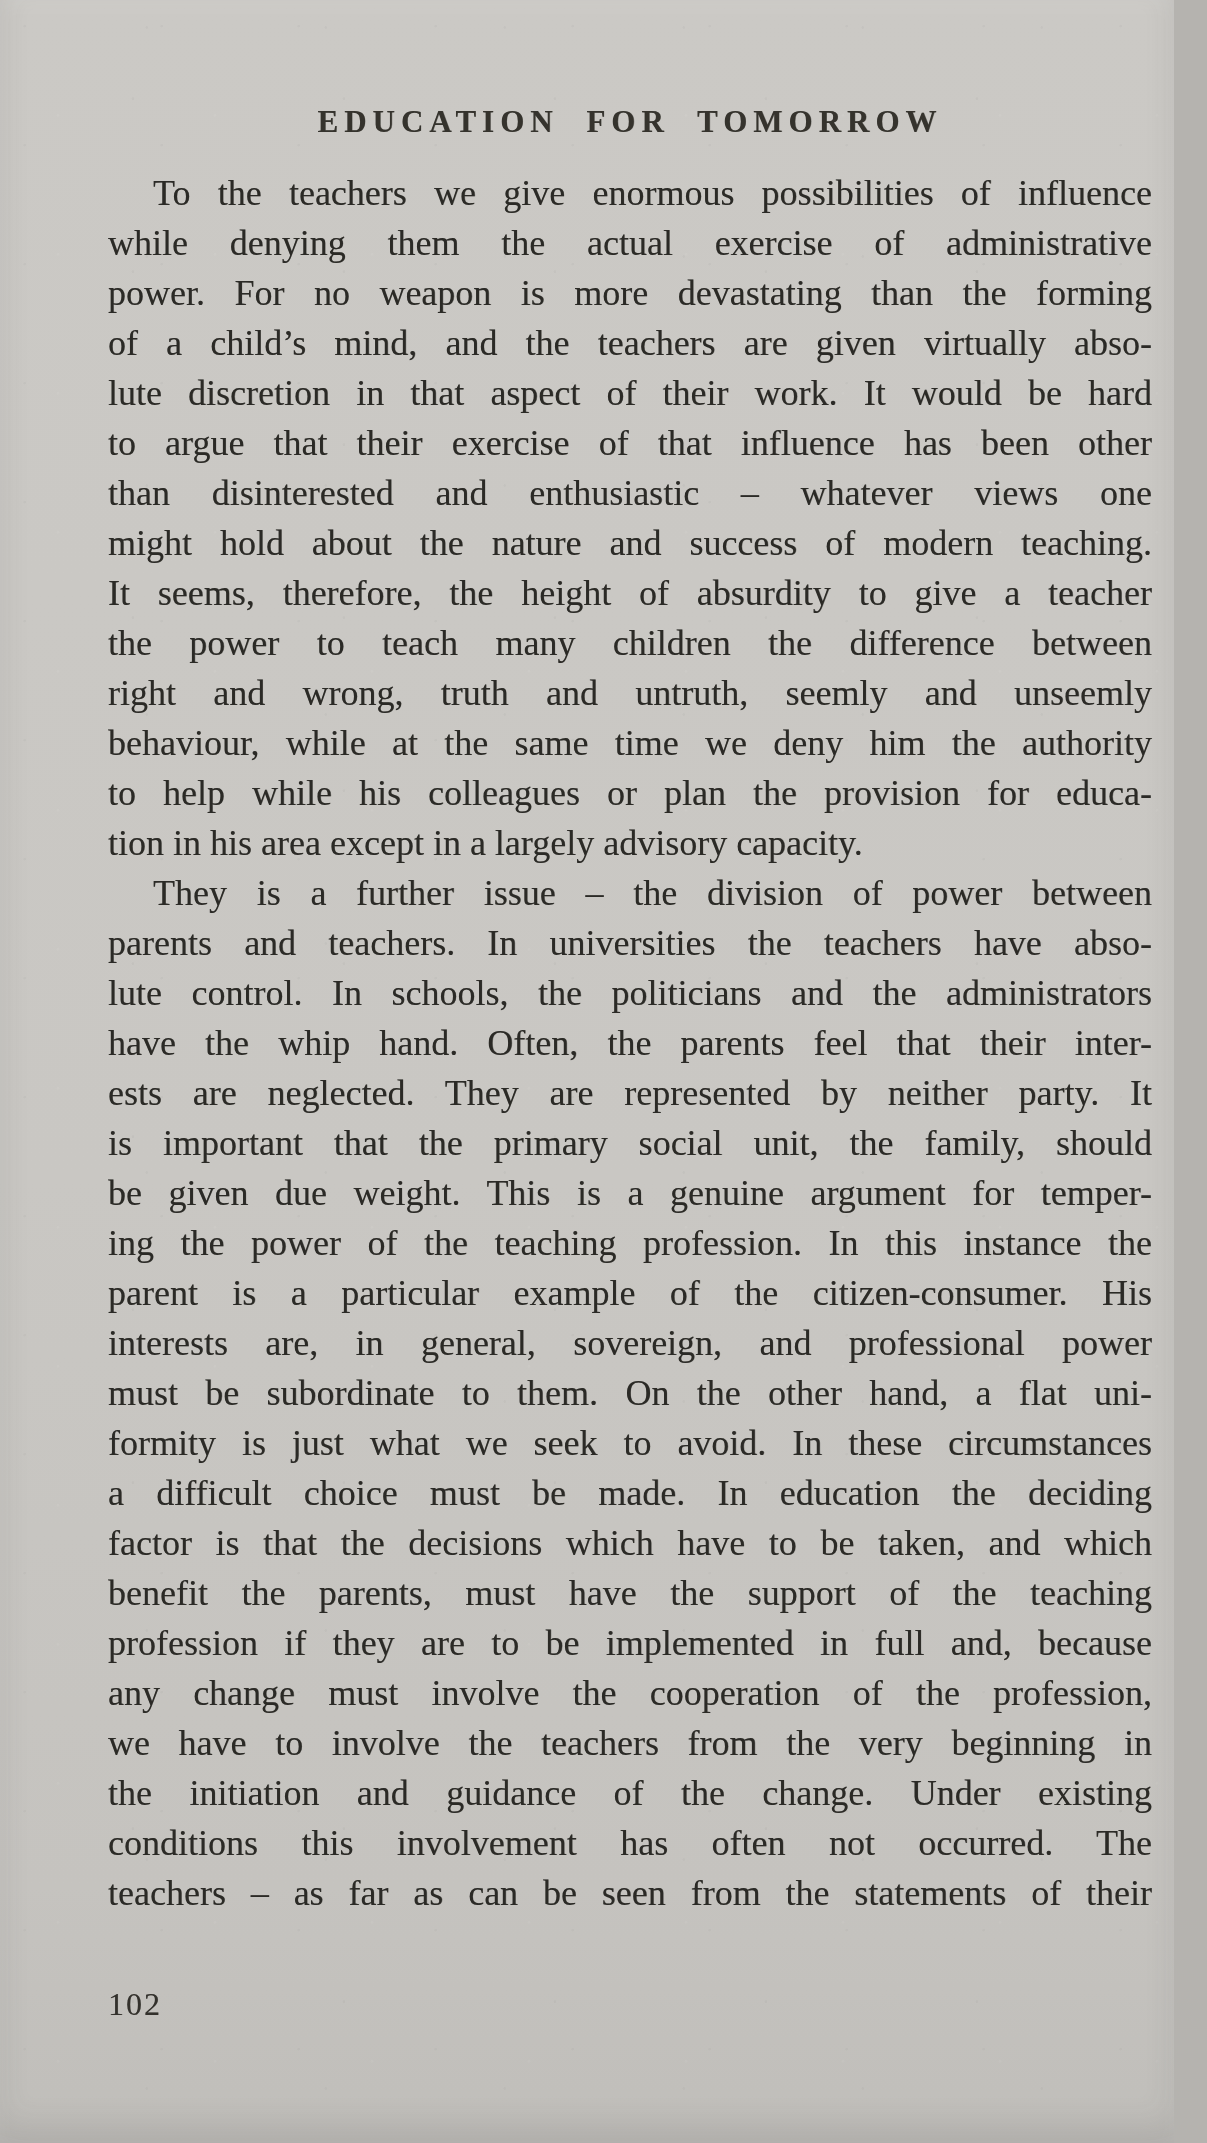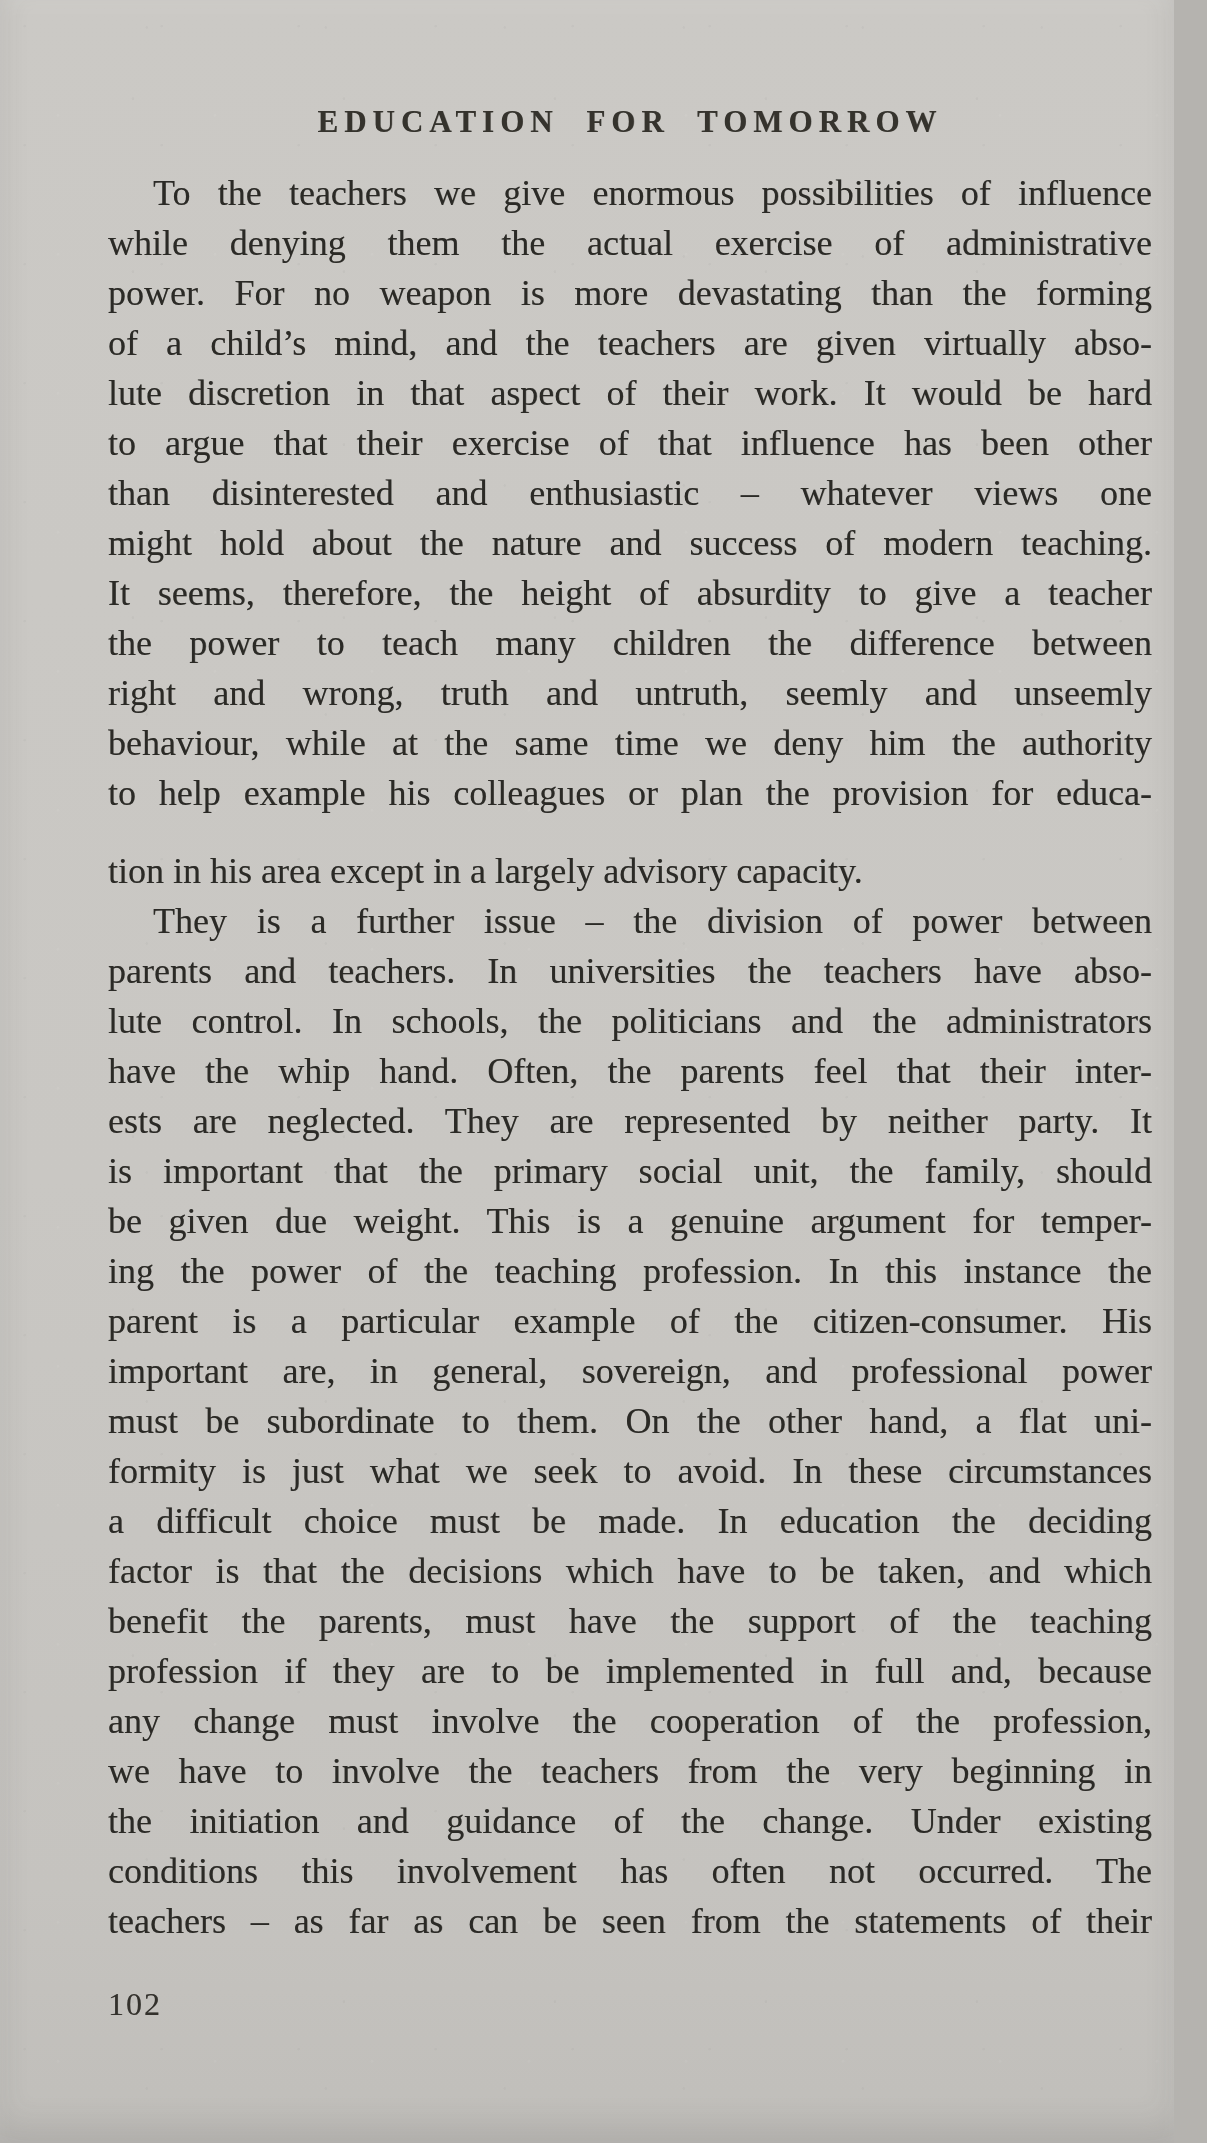--- a/index.html
+++ b/index.html
@@ -49,21 +49,21 @@
     line-height: 50px;
     color: var(--ink);
     text-shadow: 0.35px 0.35px 0.55px rgba(43,42,38,0.42);
   }
   .line {
     text-align: justify;
     text-align-last: justify;
     white-space: nowrap;
   }
   .line.first { text-indent: 45px; }
-  .line.last { text-align-last: left; margin-top: 28px; }
+  .line.last { text-align-last: left; }
   .folio {
     position: absolute;
     top: 1986px;
     left: 108px;
     width: 1044px;
     text-align: left;
     font-size: 32px;
     letter-spacing: 2px;
     color: #33312c;
     text-shadow: 0.35px 0.35px 0.55px rgba(43,42,38,0.42);
@@ -82,34 +82,34 @@
         <div class="line">power. For no weapon is more devastating than the forming</div>
         <div class="line">of a child’s mind, and the teachers are given virtually abso-</div>
         <div class="line">lute discretion in that aspect of their work. It would be hard</div>
         <div class="line">to argue that their exercise of that influence has been other</div>
         <div class="line">than disinterested and enthusiastic – whatever views one</div>
         <div class="line">might hold about the nature and success of modern teaching.</div>
         <div class="line">It seems, therefore, the height of absurdity to give a teacher</div>
         <div class="line">the power to teach many children the difference between</div>
         <div class="line">right and wrong, truth and untruth, seemly and unseemly</div>
         <div class="line">behaviour, while at the same time we deny him the authority</div>
-        <div class="line">to help example his colleagues or plan the provision for educa-</div>
+        <div class="line">to help while his colleagues or plan the provision for educa-</div>
         <div class="line last">tion in his area except in a largely advisory capacity.</div>
       </div>
       <div class="paragraph">
         <div class="line first">They is a further issue – the division of power between</div>
         <div class="line">parents and teachers. In universities the teachers have abso-</div>
         <div class="line">lute control. In schools, the politicians and the administrators</div>
         <div class="line">have the whip hand. Often, the parents feel that their inter-</div>
         <div class="line">ests are neglected. They are represented by neither party. It</div>
         <div class="line">is important that the primary social unit, the family, should</div>
         <div class="line">be given due weight. This is a genuine argument for temper-</div>
         <div class="line">ing the power of the teaching profession. In this instance the</div>
         <div class="line">parent is a particular example of the citizen-consumer. His</div>
-        <div class="line">important are, in general, sovereign, and professional power</div>
+        <div class="line">interests are, in general, sovereign, and professional power</div>
         <div class="line">must be subordinate to them. On the other hand, a flat uni-</div>
         <div class="line">formity is just what we seek to avoid. In these circumstances</div>
         <div class="line">a difficult choice must be made. In education the deciding</div>
         <div class="line">factor is that the decisions which have to be taken, and which</div>
         <div class="line">benefit the parents, must have the support of the teaching</div>
         <div class="line">profession if they are to be implemented in full and, because</div>
         <div class="line">any change must involve the cooperation of the profession,</div>
         <div class="line">we have to involve the teachers from the very beginning in</div>
         <div class="line">the initiation and guidance of the change. Under existing</div>
         <div class="line">conditions this involvement has often not occurred. The</div>

